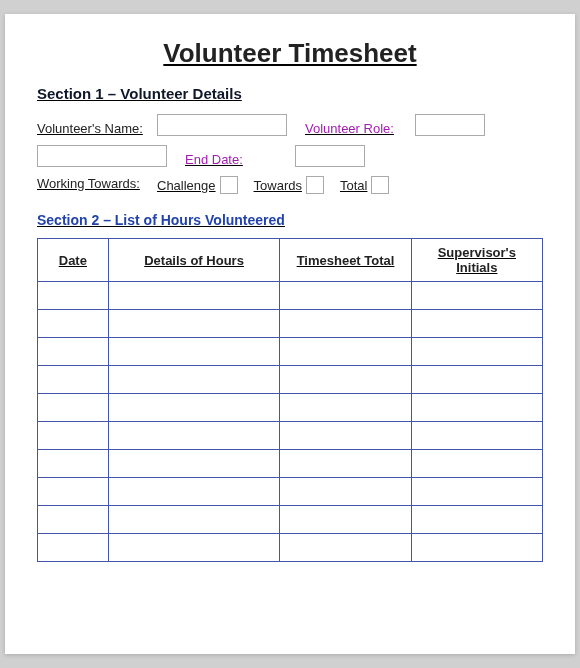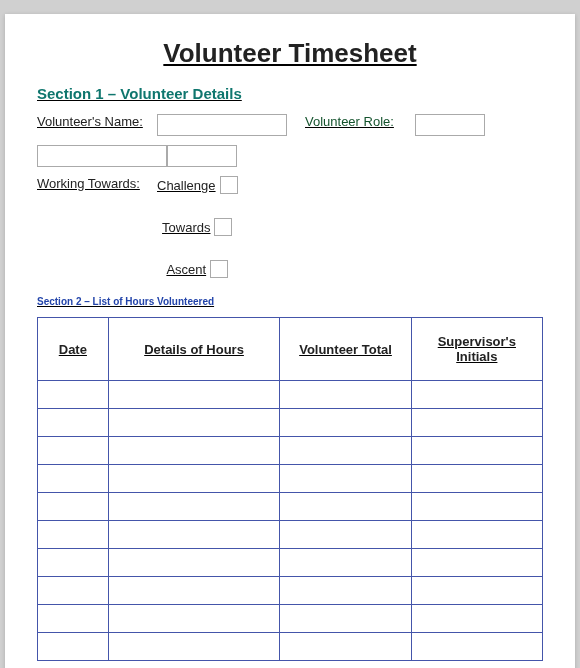--- a/index.html
+++ b/index.html
@@ -32,31 +32,31 @@
       font-size: 26px;
       font-weight: bold;
       color: #222;
       margin-bottom: 16px;
       font-family: Arial, sans-serif;
     }
 
     .section-heading {
       font-size: 15px;
       font-weight: bold;
-      color: #0f766e;
+      color: #0f172a;
       margin-bottom: 12px;
     }
 
     .fields-section {
       margin-bottom: 12px;
     }
 
     .field-row {
       display: flex;
-      align-items: flex-start;
+      align-items: flex-end;
       margin-bottom: 9px;
       font-size: 13px;
       color: #222;
     }
 
     .field-label {
       min-width: 120px;
       font-weight: normal;
       color: #222;
       font-size: 13px;
@@ -65,21 +65,21 @@
     .field-input {
       border: 1px solid #aaa;
       height: 22px;
       width: 130px;
       background: #fff;
     }
 
     .field-label-right {
       min-width: 110px;
       font-weight: normal;
-      color: #14532d;
+      color: #a21caf;
       font-size: 13px;
       margin-left: 18px;
     }
 
     .field-input-short {
       border: 1px solid #aaa;
       height: 22px;
       width: 70px;
       background: #fff;
     }
@@ -93,61 +93,60 @@
 
     .working-label {
       min-width: 120px;
       font-size: 13px;
       color: #222;
     }
 
     .checkbox-group {
       display: flex;
       align-items: center;
-      gap: 24px;
-      flex-direction: column;
+      gap: 6px;
     }
 
     .checkbox-item {
       display: flex;
       align-items: center;
       gap: 4px;
       margin-right: 10px;
       font-size: 13px;
     }
 
     .checkbox-box {
       border: 1px solid #aaa;
       width: 18px;
       height: 18px;
       background: #fff;
       display: inline-block;
     }
 
     .section2-heading {
-      font-size: 10px;
+      font-size: 14px;
       font-weight: bold;
       color: #2244aa;
       margin-bottom: 10px;
       margin-top: 4px;
     }
 
     .timesheet-table {
       width: 100%;
       border-collapse: collapse;
       font-size: 13px;
     }
 
     .timesheet-table th {
       border: 1px solid #4455aa;
       background: #fff;
       color: #222;
       font-weight: bold;
       text-align: center;
-      padding: 16px 4px;
+      padding: 6px 4px;
       font-size: 13px;
     }
 
     .timesheet-table td {
       border: 1px solid #4455aa;
       height: 28px;
       padding: 0;
     }
 
     .timesheet-table tr td:first-child {
@@ -178,51 +177,52 @@
     <div class="field-row">
       <span class="field-label">Volunteer's Name:</span>
       <input class="field-input" type="text" style="">
       <span class="field-label-right">Volunteer Role:</span>
       <input class="field-input-short" type="text" style="">
     </div>
 
 
     <div class="field-row">
       <input class="field-input" type="text" style="">
+      <span class="field-label-right">End Date:</span>
       <input class="field-input-short" type="text" style="">
     </div>
 
     <div class="working-row">
       <span class="working-label">Working Towards:</span>
       <div class="checkbox-group">
         <div class="checkbox-item">
           <span>Challenge</span>
           <span class="checkbox-box"></span>
         </div>
         <div class="checkbox-item">
           <span>Towards</span>
           <span class="checkbox-box"></span>
         </div>
         <div class="checkbox-item">
-          <span>Ascent</span>
+          <span>Total</span>
           <span class="checkbox-box"></span>
         </div>
       </div>
     </div>
   </div>
 
   <div>
     <div class="section2-heading">Section 2 – List of Hours Volunteered</div>
 
     <table class="timesheet-table">
       <thead>
         <tr>
           <th>Date</th>
           <th>Details of Hours</th>
-          <th>Volunteer Total</th>
+          <th>Timesheet Total</th>
           <th>Supervisor's Initials</th>
         </tr>
       </thead>
       <tbody id="table-body">
       <tr>
             <td></td>
             <td></td>
             <td></td>
             <td></td>
           </tr>

